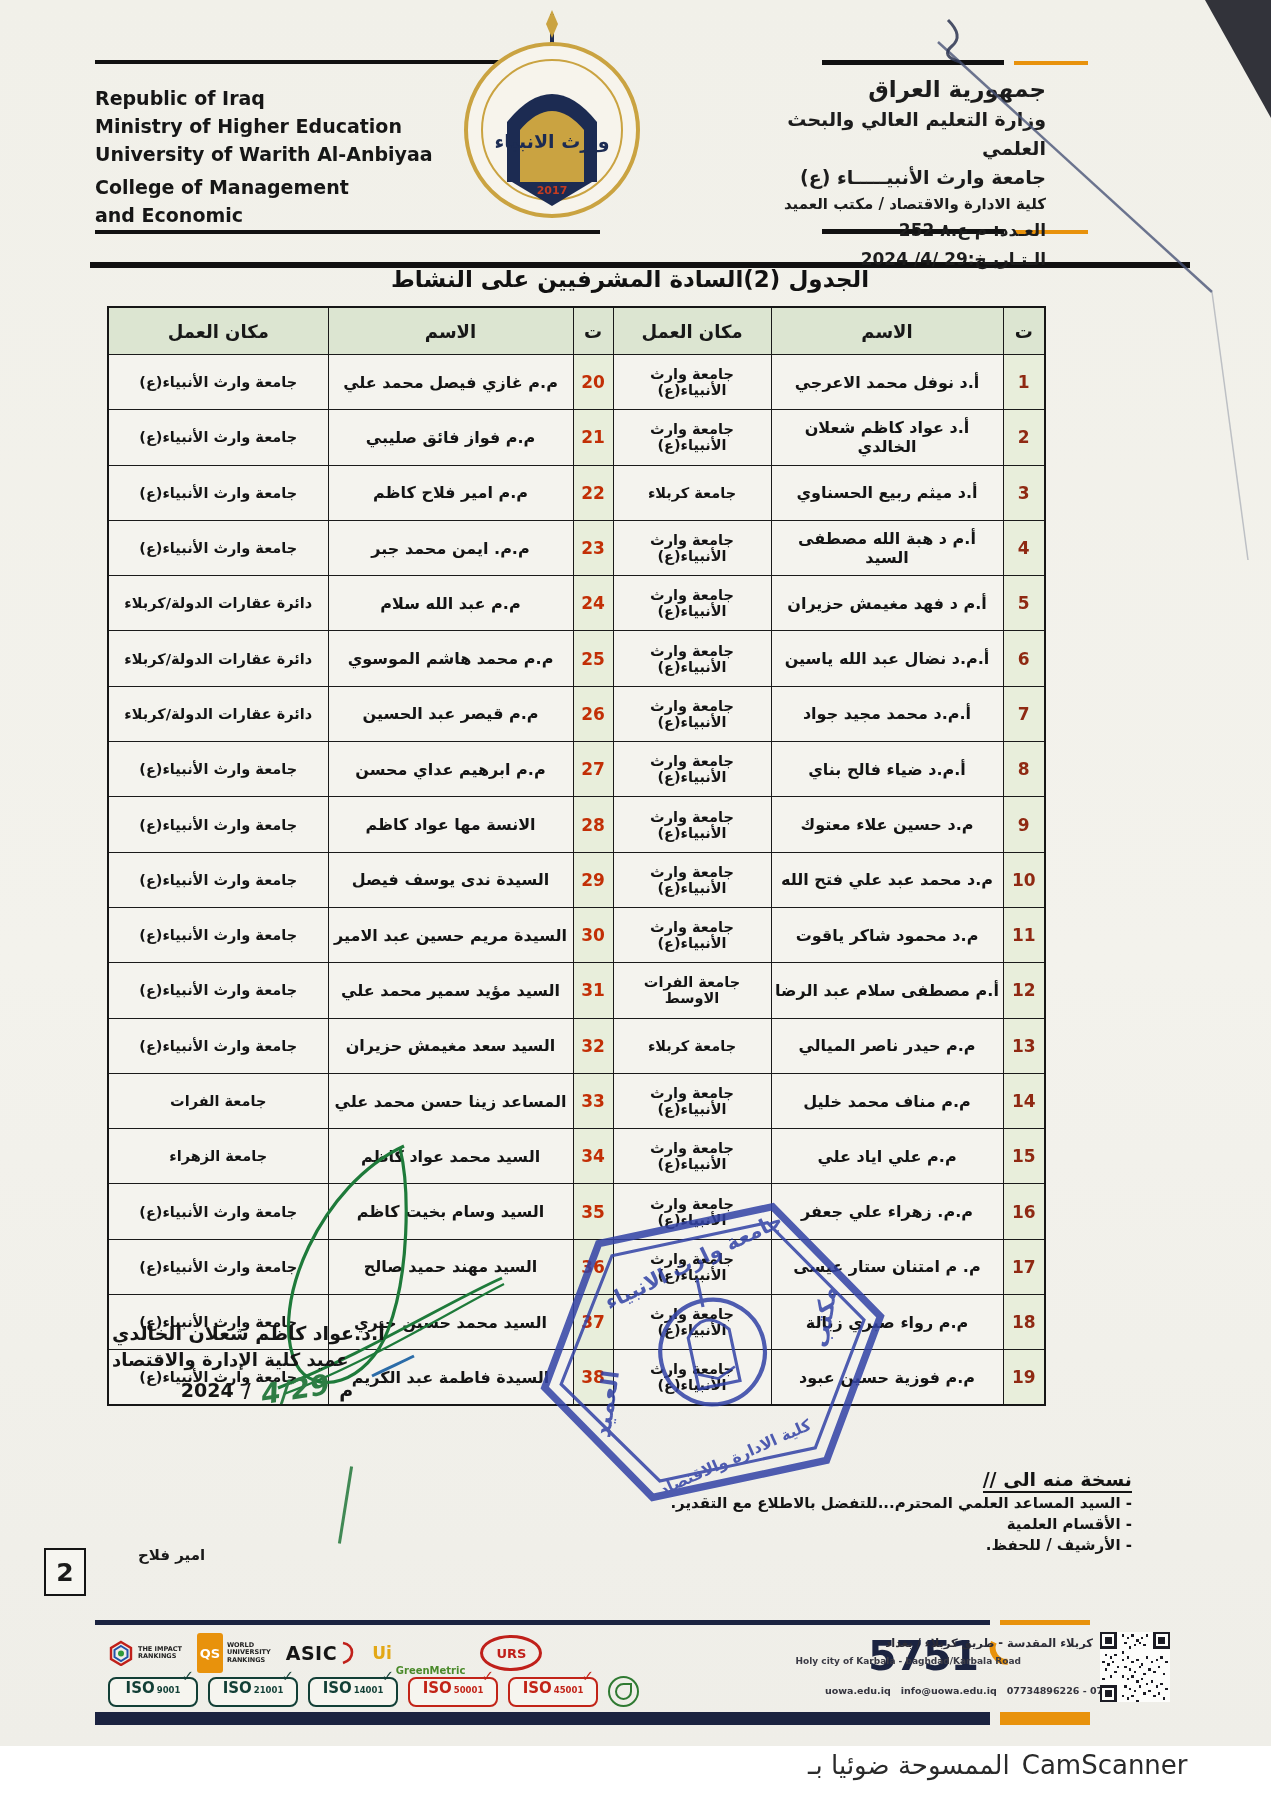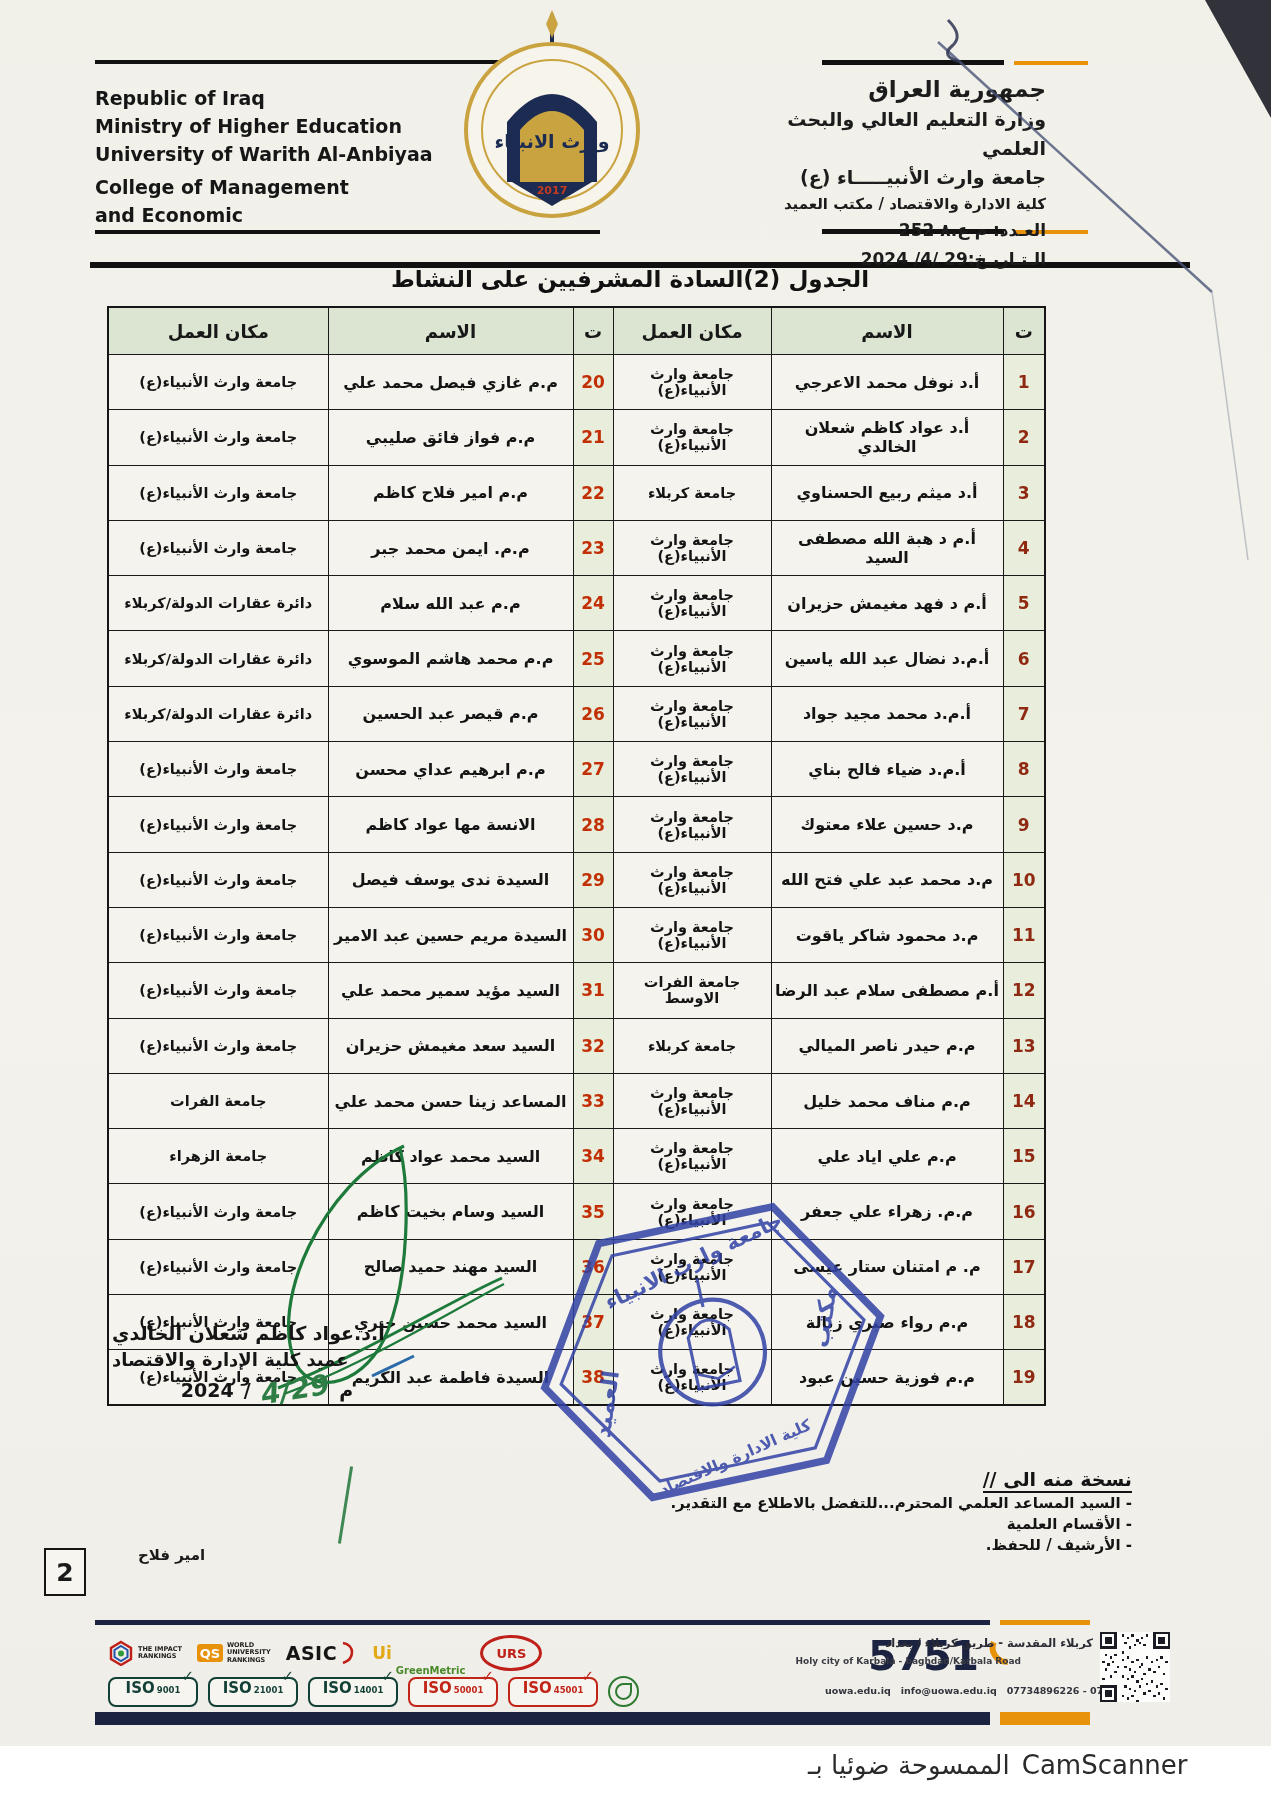--- a/index.html
+++ b/index.html
@@ -62,21 +62,21 @@
   .page-box{position:absolute;left:44px;top:1548px;width:38px;height:44px;border:2.5px solid #141414;
     display:flex;align-items:center;justify-content:center;font-size:25px;font-weight:700;background:#f6f5f0;}
   
   .f-line{position:absolute;height:5px;}
   .f-bar{position:absolute;height:13px;}
   .navy-bg{background:#1b2340;}
   .orange-bg{background:#e8920c;}
   .logos-row{position:absolute;left:108px;top:1632px;width:575px;height:42px;display:flex;align-items:center;gap:15px;}
   .lg{display:flex;align-items:center;gap:4px;}
   .lg .tiny{font-size:6.5px;font-weight:700;line-height:7.5px;color:#222;}
-  .qs-box{width:26px;height:18px;background:#e8920c;color:#fff;font-size:13px;font-weight:700;
+  .qs-box{width:26px;height:40px;background:#e8920c;color:#fff;font-size:13px;font-weight:700;
     display:flex;align-items:center;justify-content:center;border-radius:3px;}
   .asic-txt{font-size:19px;font-weight:700;color:#151515;letter-spacing:.5px;}
   .ui-txt{font-size:17px;font-weight:700;color:#e3a816;}
   .ui-green{font-size:10px;font-weight:700;color:#4a8a2a;line-height:10px;margin-top:36px;}
   .urs-oval{width:56px;height:30px;border:3px solid #c0201a;border-radius:50%;display:flex;align-items:center;justify-content:center;
     color:#c0201a;font-weight:700;font-size:13px;}
   .iso-row{position:absolute;left:108px;top:1676px;display:flex;gap:10px;align-items:center;}
   .iso{position:relative;border:2.5px solid #123f36;border-radius:8px;height:26px;min-width:74px;
     display:flex;align-items:baseline;justify-content:center;gap:2px;padding:0 6px;background:#f6f5ef;}
   .iso .iso-txt{font-size:15px;font-weight:700;color:#123f36;}

